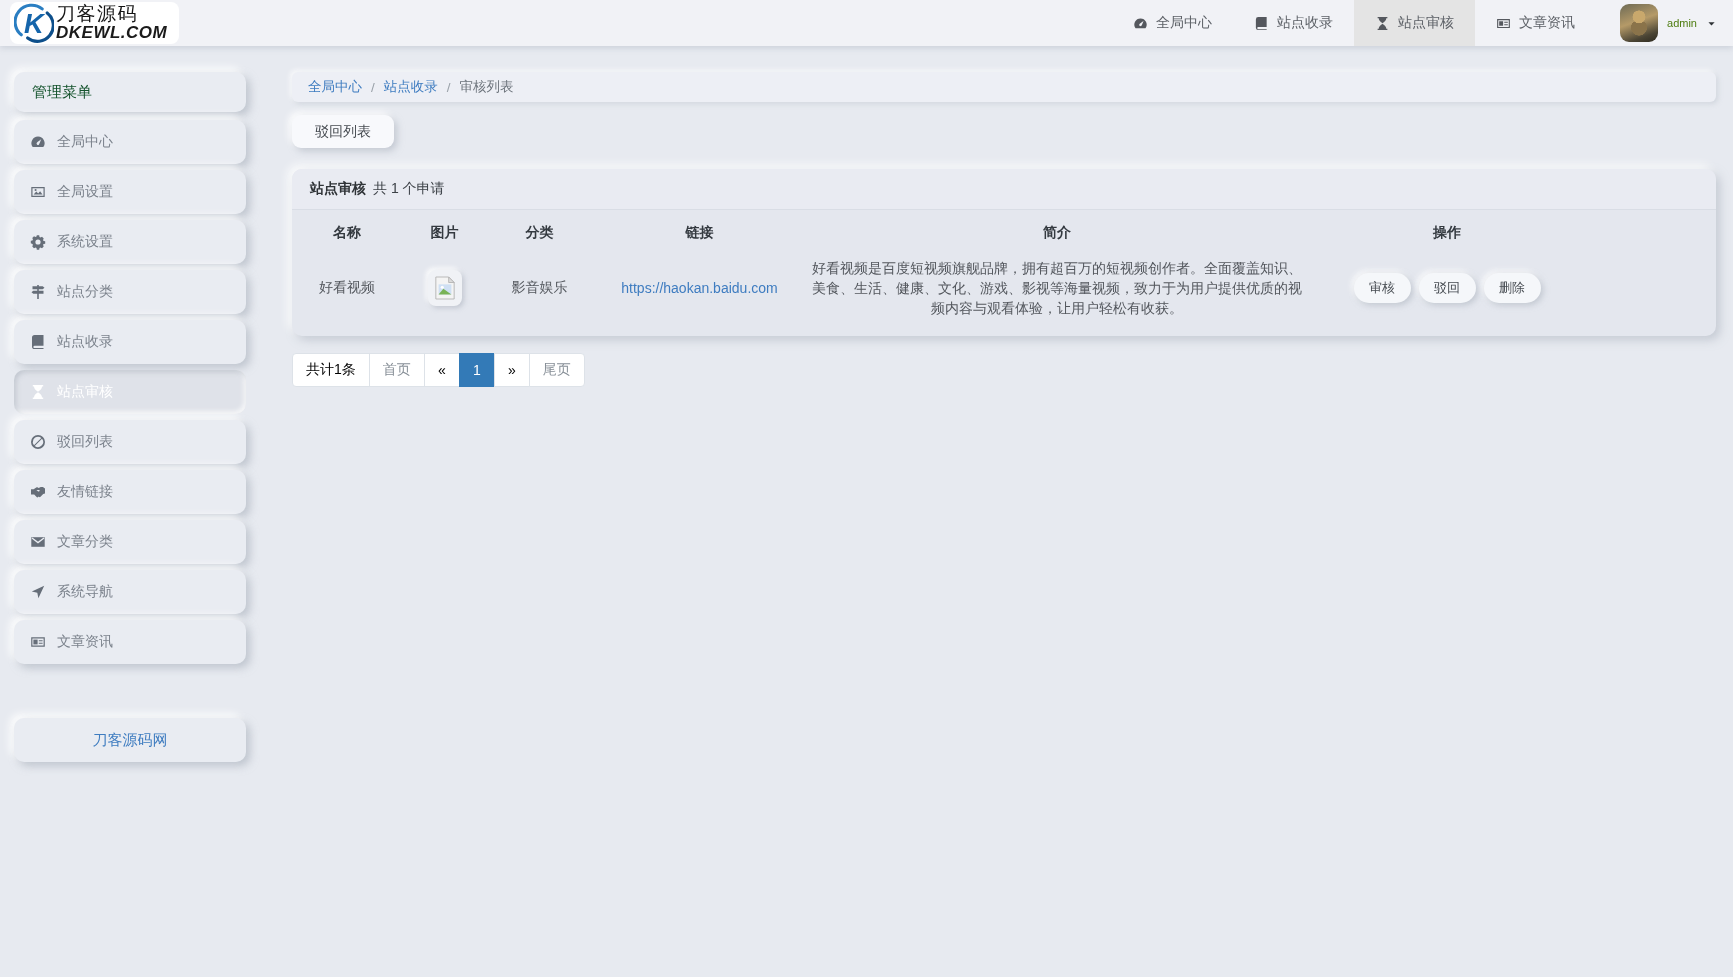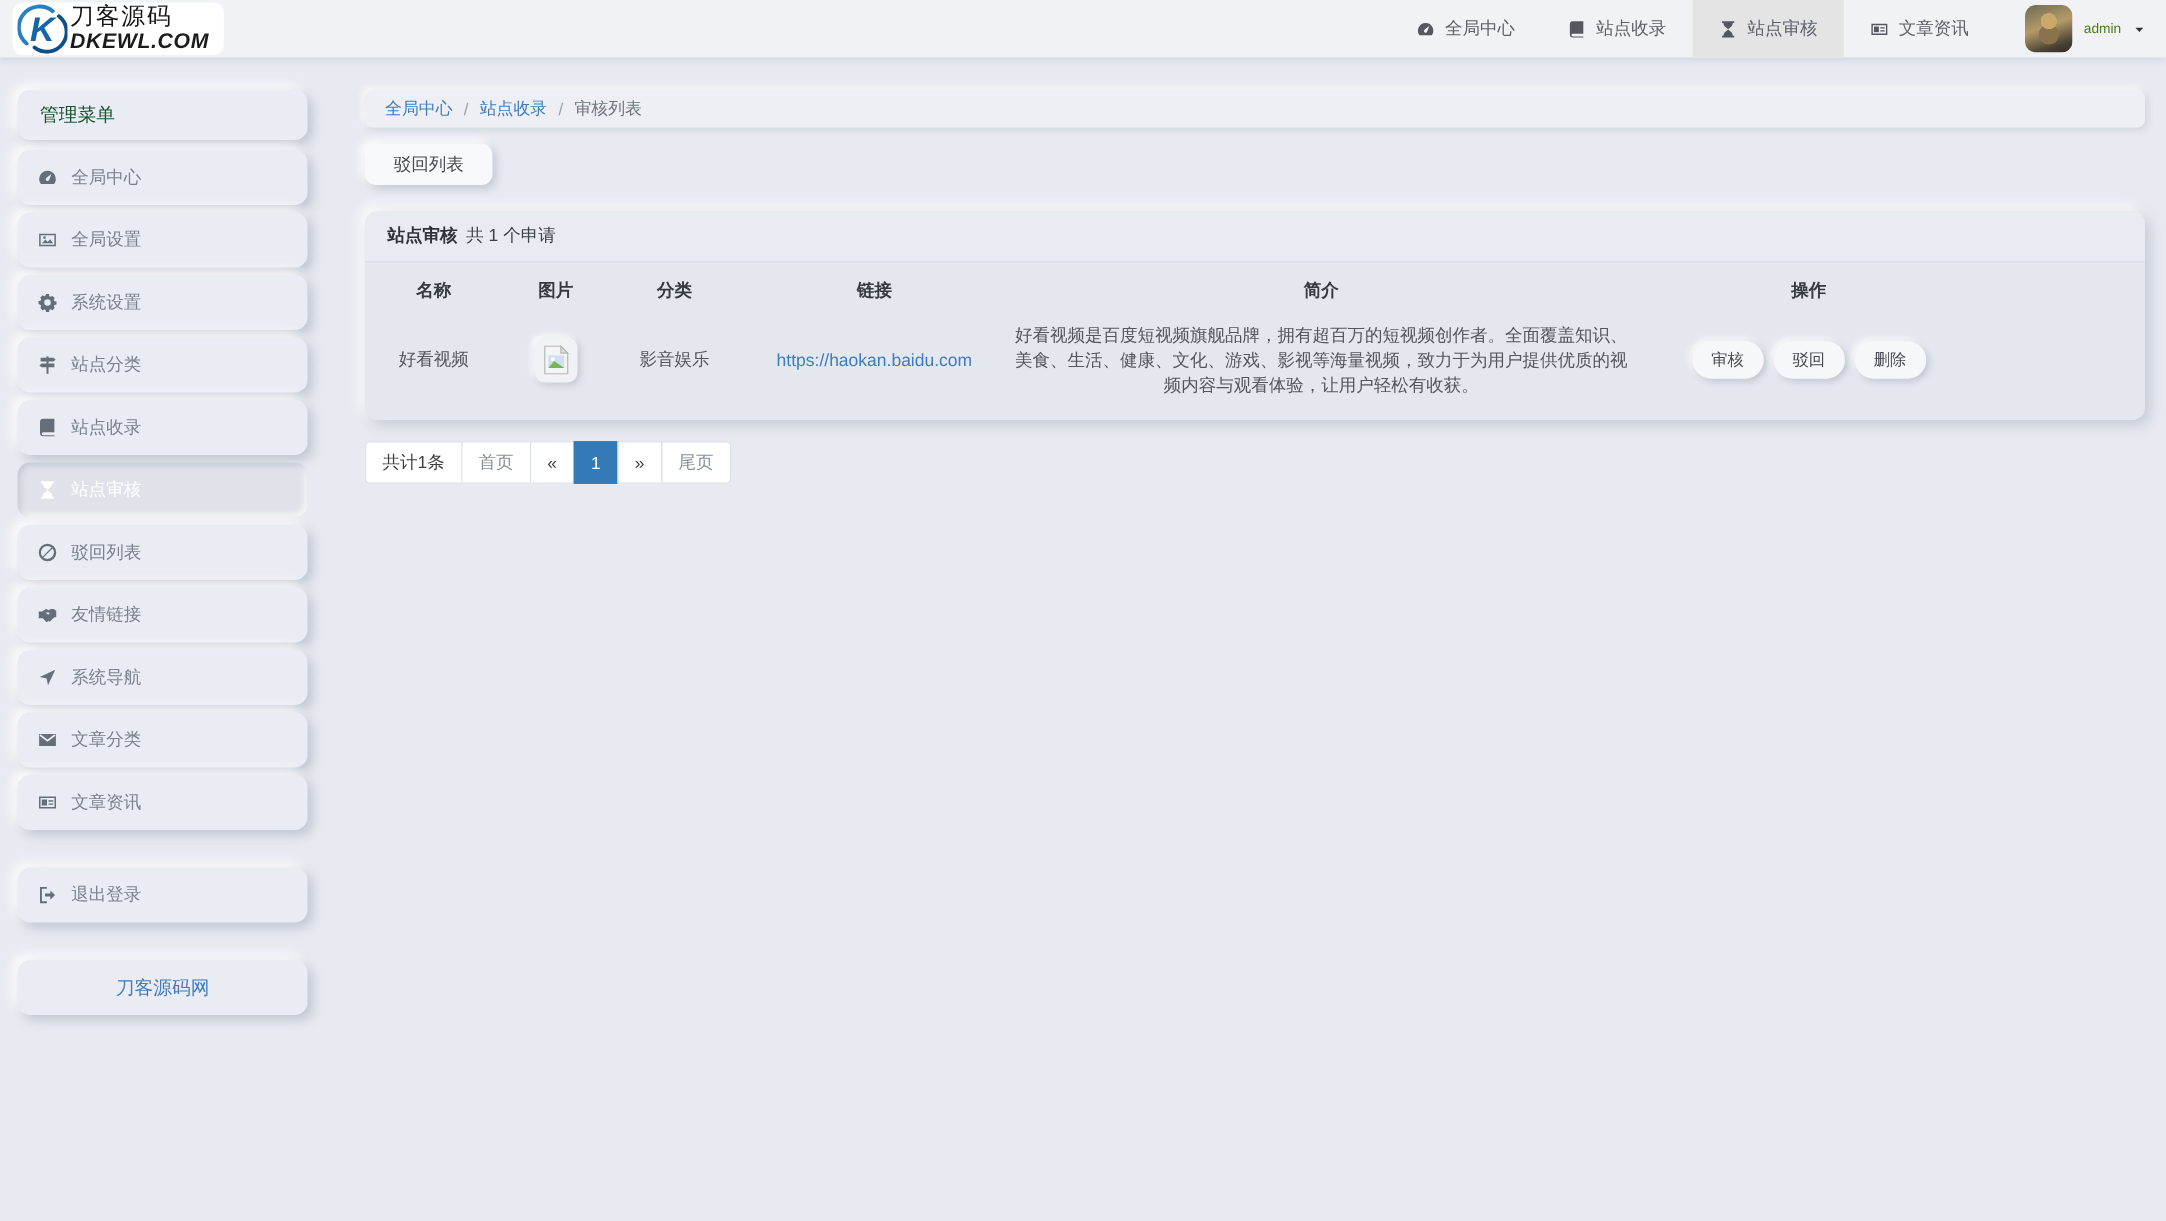--- a/index.html
+++ b/index.html
@@ -77,21 +77,21 @@
   .cell-actions{display:flex;justify-content:center;gap:8px;}
   .action-btn{min-width:57px;height:30px;border-radius:15px;background:#f5f7fa;display:flex;
               align-items:center;justify-content:center;font-size:13px;color:#464b51;cursor:pointer;
               box-shadow:2px 2px 6px rgba(164,171,184,.6),-2px -2px 6px #fff;box-sizing:border-box;}
   .pagination{display:flex;margin-top:17px;}
   .page-cell{height:34px;min-width:36px;padding:0 13px;background:#fff;border:1px solid #dde2e8;
              display:flex;align-items:center;justify-content:center;font-size:14px;color:#868e96;
              margin-left:-1px;cursor:pointer;box-sizing:border-box;}
   .page-cell:first-child{border-radius:4px 0 0 4px;margin-left:0;}
   .page-cell:last-child{border-radius:0 4px 4px 0;}
-  .page-cell.blue{color:#404040;}
+  .page-cell.blue{color:#000000;}
   .page-cell.current{background:#337ab7;border-color:#337ab7;color:#fff;}
   .ic{display:inline-block;}
 </style>
 </head>
 <body>
 
 <svg width="0" height="0" style="position:absolute" aria-hidden="true">
   <defs>
     <symbol id="i-tachometer" viewBox="0 0 16 16">
         <path fill="currentColor" d="M8 2.6A6.6 6.6 0 0 0 2.7 13.1h10.6A6.6 6.6 0 0 0 8 2.6zm1 7.8a1.4 1.4 0 0 1-2-2c.4-.4 4.2-3.2 4.2-3.2S9.4 10 9 10.4z"></path>
@@ -245,45 +245,39 @@
       <span>驳回列表</span>
     </div>
     <div class="card menu-item">
       <svg class="ic">
           <use href="#i-handshake"></use>
         </svg>
       <span>友情链接</span>
     </div>
     <div class="card menu-item">
       <svg class="ic">
+          <use href="#i-envelope"></use>
+        </svg>
+      <span>文章分类</span>
+    </div>
+    <div class="card menu-item">
+      <svg class="ic">
           <use href="#i-location-arrow"></use>
         </svg>
       <span>系统导航</span>
     </div>
     <div class="card menu-item">
       <svg class="ic">
-          <use href="#i-envelope"></use>
-        </svg>
-      <span>文章分类</span>
-    </div>
-    <div class="card menu-item">
-      <svg class="ic">
           <use href="#i-newspaper"></use>
         </svg>
       <span>文章资讯</span>
     </div>
 
     <div class="menu-gap"></div>
 
-    <div class="card menu-item">
-      <svg class="ic">
-          <use href="#i-signout"></use>
-        </svg>
-      <span>退出登录</span>
-    </div>
 
     <div class="menu-gap"></div>
 
     <div class="card brand-card">刀客源码网</div>
   </div>
 
   <div class="main">
 
     <div class="breadcrumb">
       <span class="crumb-link">全局中心</span>

